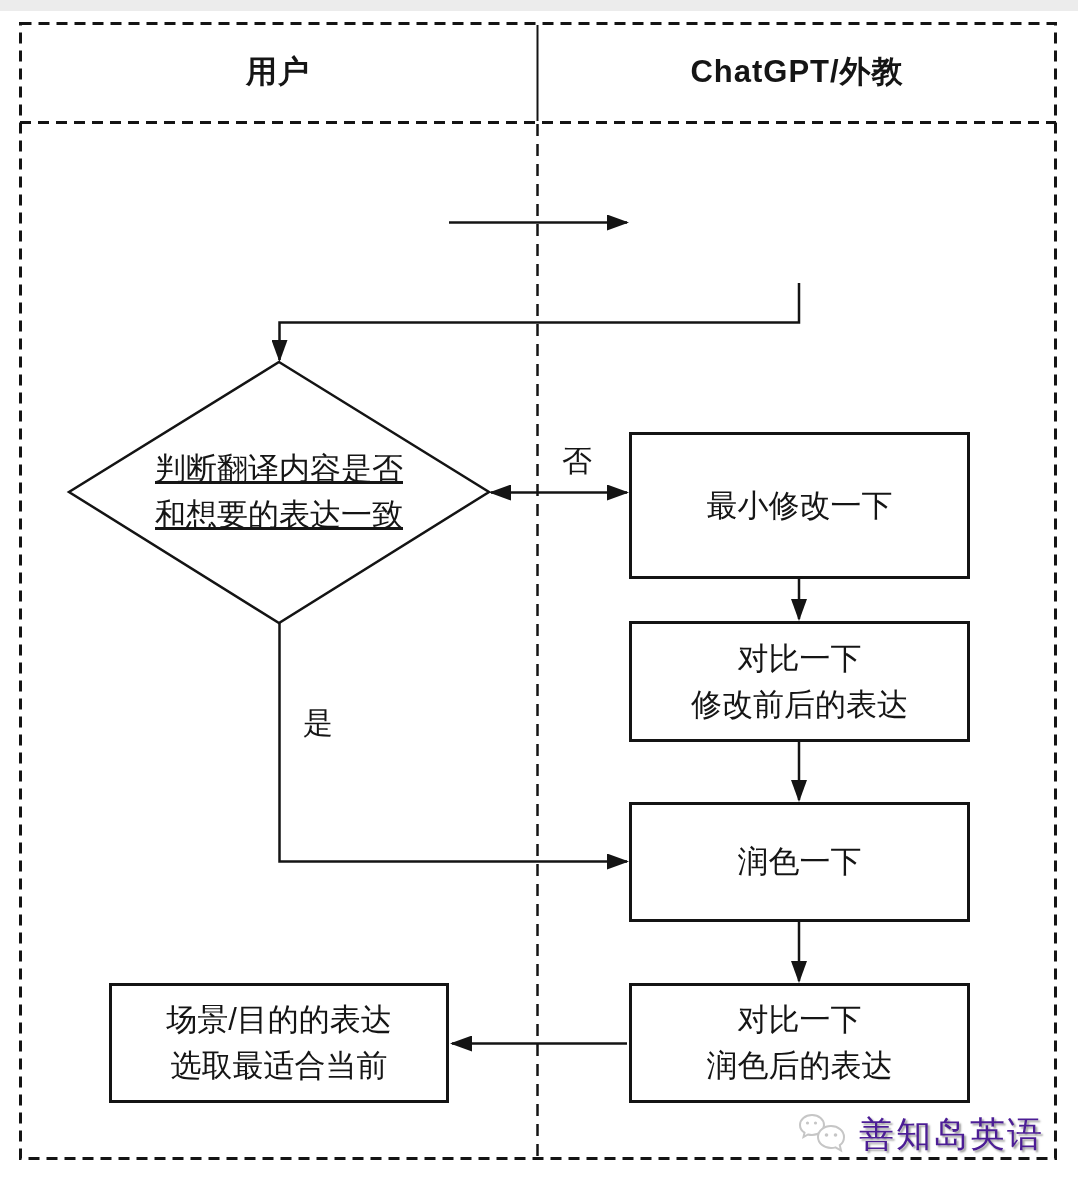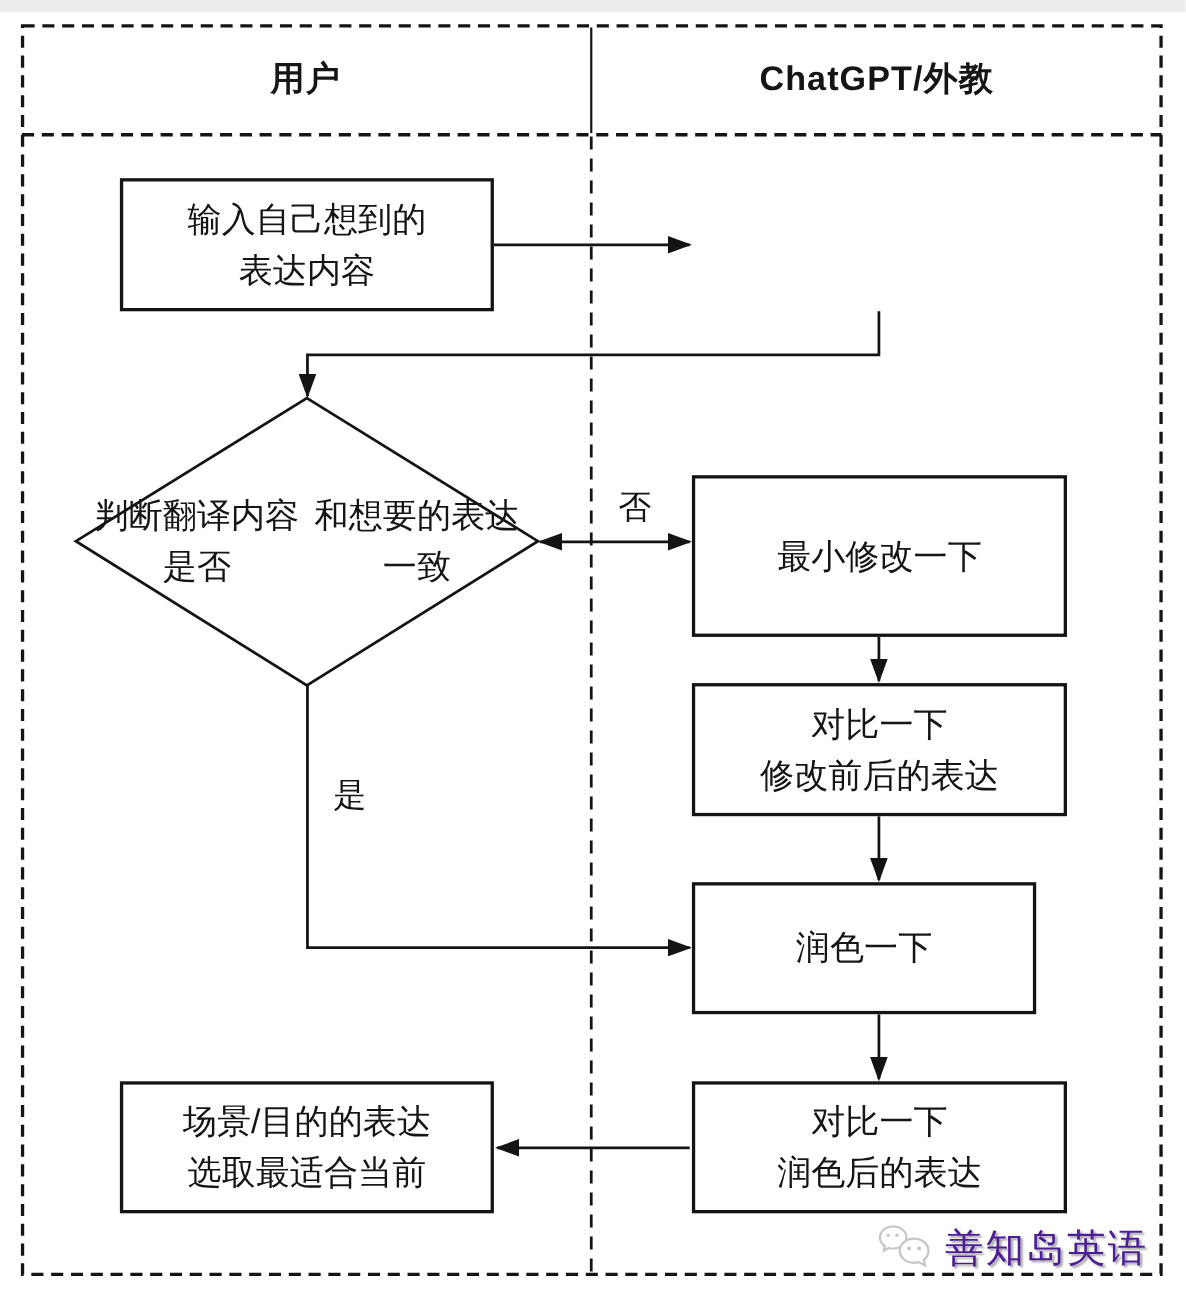--- a/index.html
+++ b/index.html
@@ -24,28 +24,28 @@
   .node {
     position:absolute; box-sizing:border-box;
     border:3px solid #141414; background:#ffffff;
     display:flex; flex-direction:column; align-items:center; justify-content:center;
     text-align:center; font-size:31px; line-height:46px; font-weight:400;
   }
   .n-input          { left:109px; top:162px; width:340px; height:121px; }
   .n-translate      { left:629px; top:162px; width:340px; height:121px; }
   .n-min-edit       { left:629px; top:432px; width:341px; height:147px; }
   .n-compare-edit   { left:629px; top:621px; width:341px; height:121px; }
-  .n-polish         { left:629px; top:802px; width:313px; height:120px; }
+  .n-polish         { left:629px; top:802px; width:341px; height:120px; }
   .n-compare-polish { left:629px; top:983px; width:341px; height:120px; }
   .n-select         { left:109px; top:983px; width:340px; height:120px; }
 
   .diamond-label {
     position:absolute; left:79px; top:446px; width:400px; height:92px;
-    display:flex; flex-direction:row; align-items:center; justify-content:center;
-    text-align:center; font-size:31px; line-height:46px;
+    display:flex; flex-direction:column; align-items:center; justify-content:center;
+    text-align:center; font-size:31px; line-height:46px;text-decoration:underline;
   }
 
   .edge-label {
     position:absolute; width:48px; height:38px;
     display:flex; align-items:center; justify-content:center;
     font-size:30px; background:#ffffff;
   }
   .el-no  { left:553px; top:442px; }
   .el-yes { left:294px; top:704px; }
 
@@ -89,24 +89,20 @@
       <path d="M799,742 L799,800" marker-end="url(#ah)"></path>
       <path d="M279.5,623 L279.5,861.5 L627,861.5" marker-end="url(#ah)"></path>
       <path d="M799,922 L799,981" marker-end="url(#ah)"></path>
       <path d="M627,1043.5 L452,1043.5" marker-end="url(#ah)"></path>
     </g>
   </svg>
 
   <div class="lane-title left">用户</div>
   <div class="lane-title right">ChatGPT/外教</div>
 
-  <div class="node n-input">
-    <span>输入自己想到的</span>
-    <span>表达内容</span>
-  </div>
 
 
   <div class="diamond-label">
     <span>判断翻译内容是否</span>
     <span>和想要的表达一致</span>
   </div>
 
   <div class="node n-min-edit">
     <span>最小修改一下</span>
   </div>

